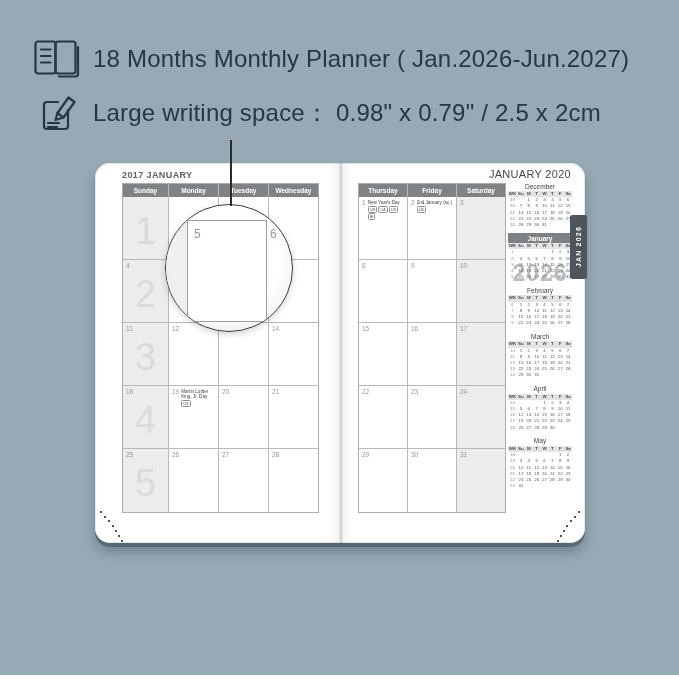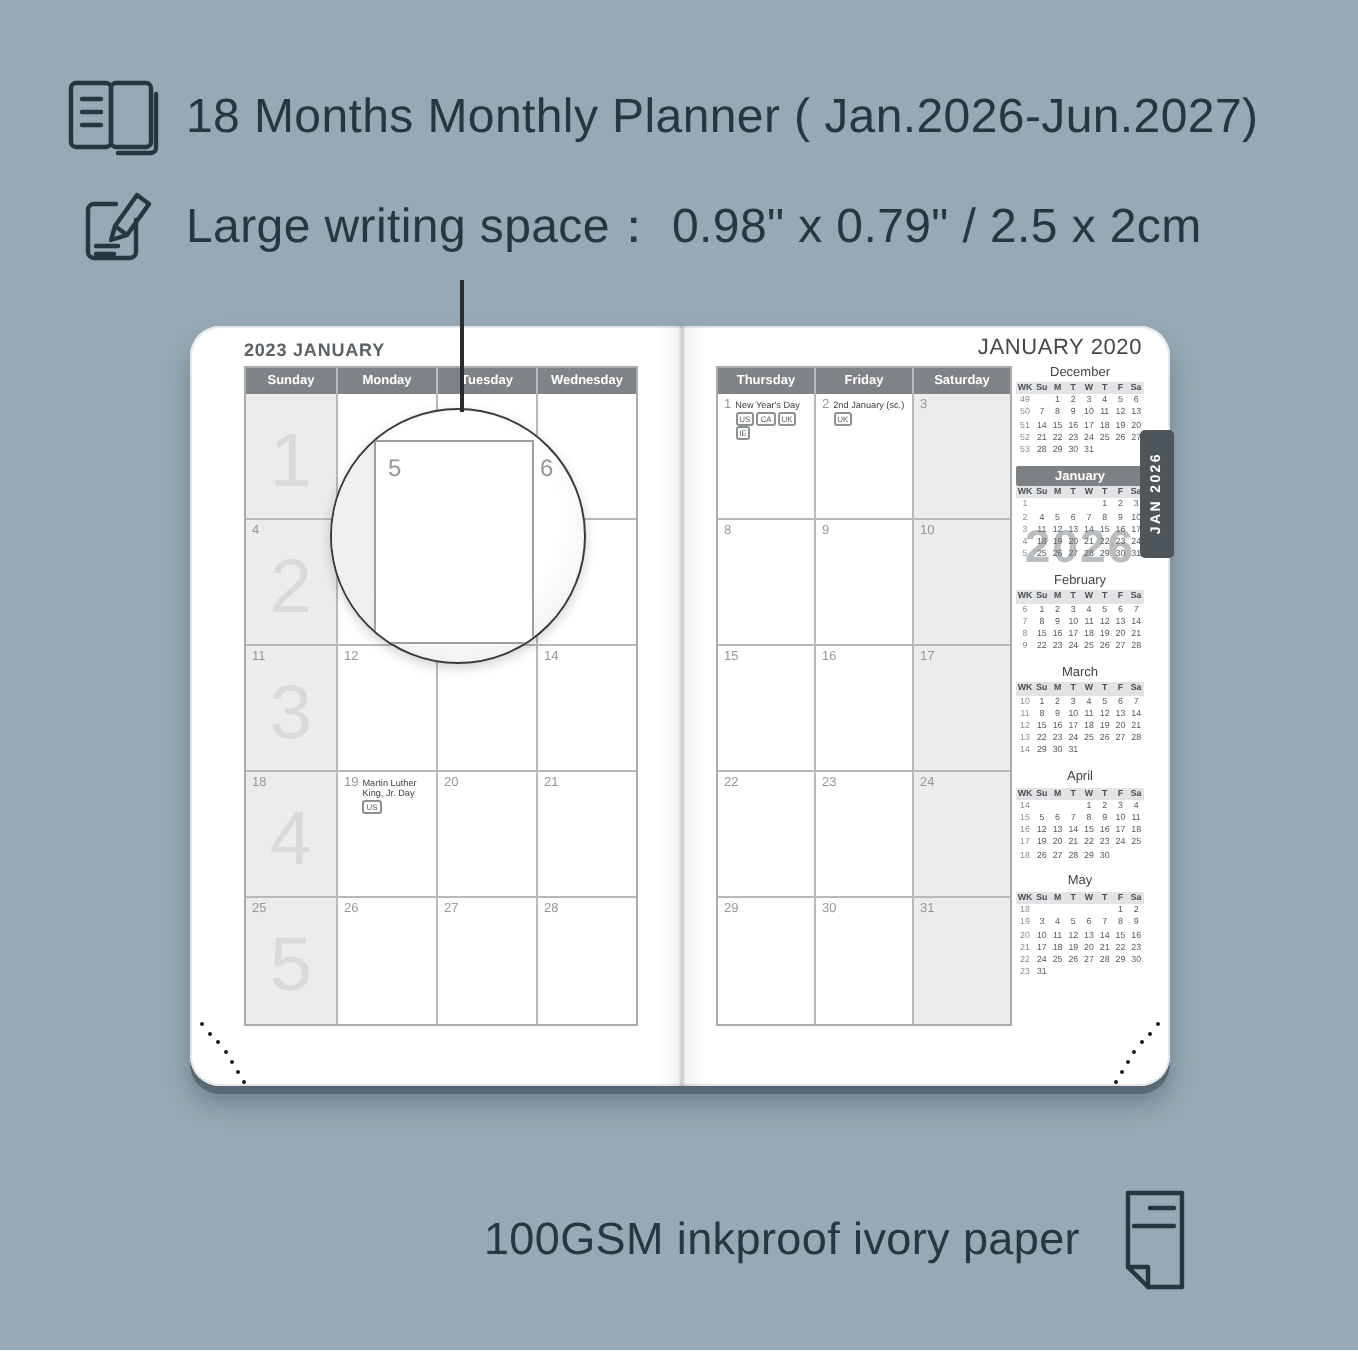--- a/index.html
+++ b/index.html
@@ -127,21 +127,21 @@
       </svg>
     </span>
     <span class="feature-text">Large writing space：  0.98" x 0.79" / 2.5 x 2cm</span>
   </div>
 
   <div id="pointer-line"></div>
 
   <div class="spread">
     <div class="spine"></div>
 
-    <div class="lp-title">2023 JANUARY</div>
+    <div class="lp-title">2017 JANUARY</div>
     <div class="rp-title">JANUARY 2020</div>
 
     <div class="cal" id="left-grid">
         <div class="cal-head">
           <div class="cal-head-cell">Sunday</div>
           <div class="cal-head-cell">Monday</div>
           <div class="cal-head-cell">Tuesday</div>
           <div class="cal-head-cell">Wednesday</div>
         </div>
         <div class="cal-row">
@@ -697,25 +697,14 @@
       <div class="corner-dot" style="left: 462.1px; top: 377px;"></div>
     </div>
 
   <div id="magnifier">
     <div class="mag-shade"></div>
     <div class="mag-cell"></div>
     <div class="mag-date" id="mag-date-left">5</div>
     <div class="mag-date" id="mag-date-right">6</div>
   </div>
 
-  <div class="feature" id="feat3">
-    <span class="feature-text">100GSM inkproof ivory paper</span>
-    <span>
-      <svg width="48" height="56" viewBox="0 0 48 56" fill="none" stroke="#263742" stroke-width="2.2" stroke-linecap="round" stroke-linejoin="round">
-        <path d="M11 4.5 h27 v47 h-17 l-10 -10 z"></path>
-        <path d="M11 41.5 h10 v10"></path>
-        <line x1="22" y1="12" x2="34" y2="12"></line>
-        <line x1="14" y1="21" x2="34" y2="21"></line>
-      </svg>
-    </span>
-  </div>
 
 </div>
 
 </body></html>

